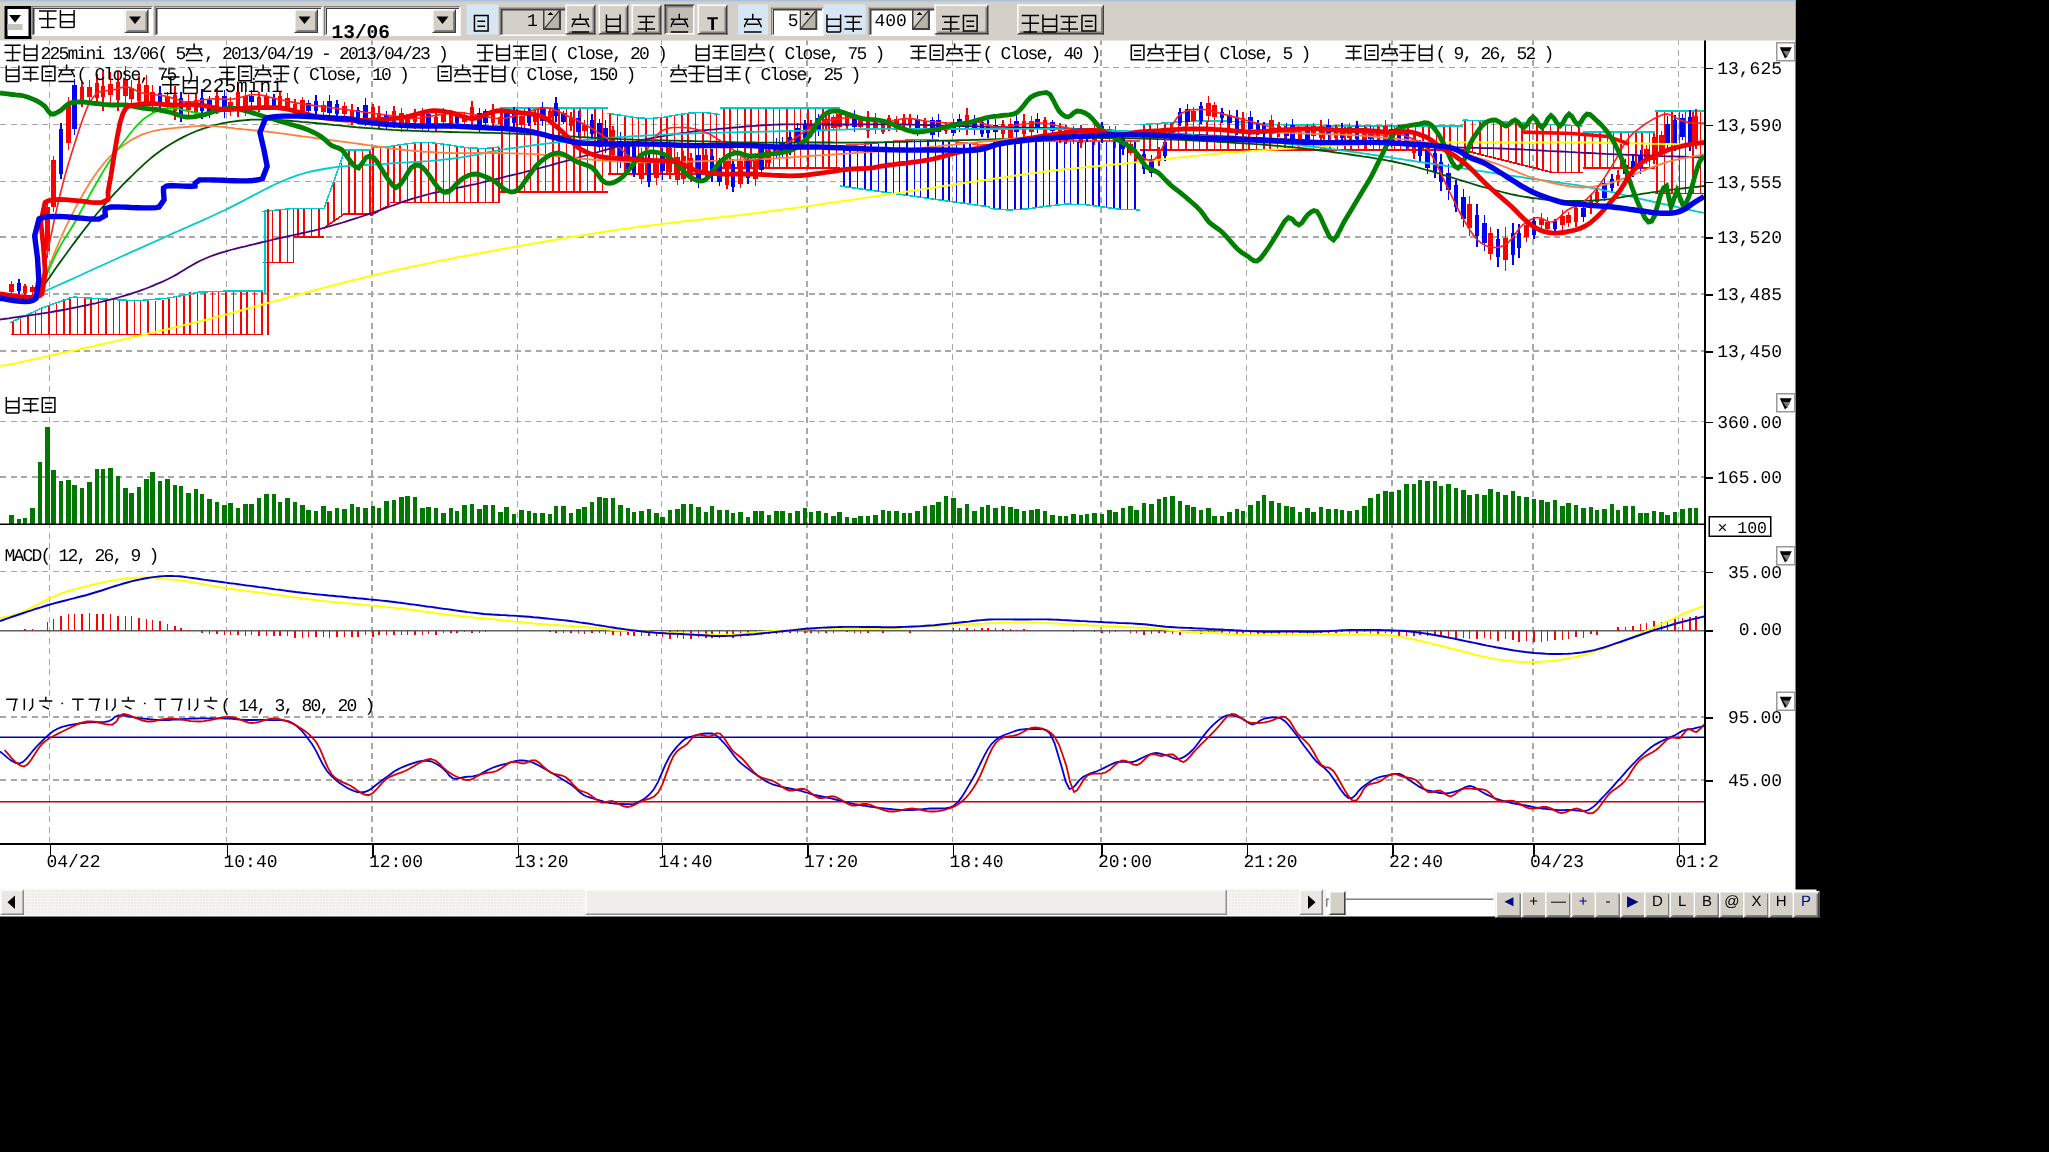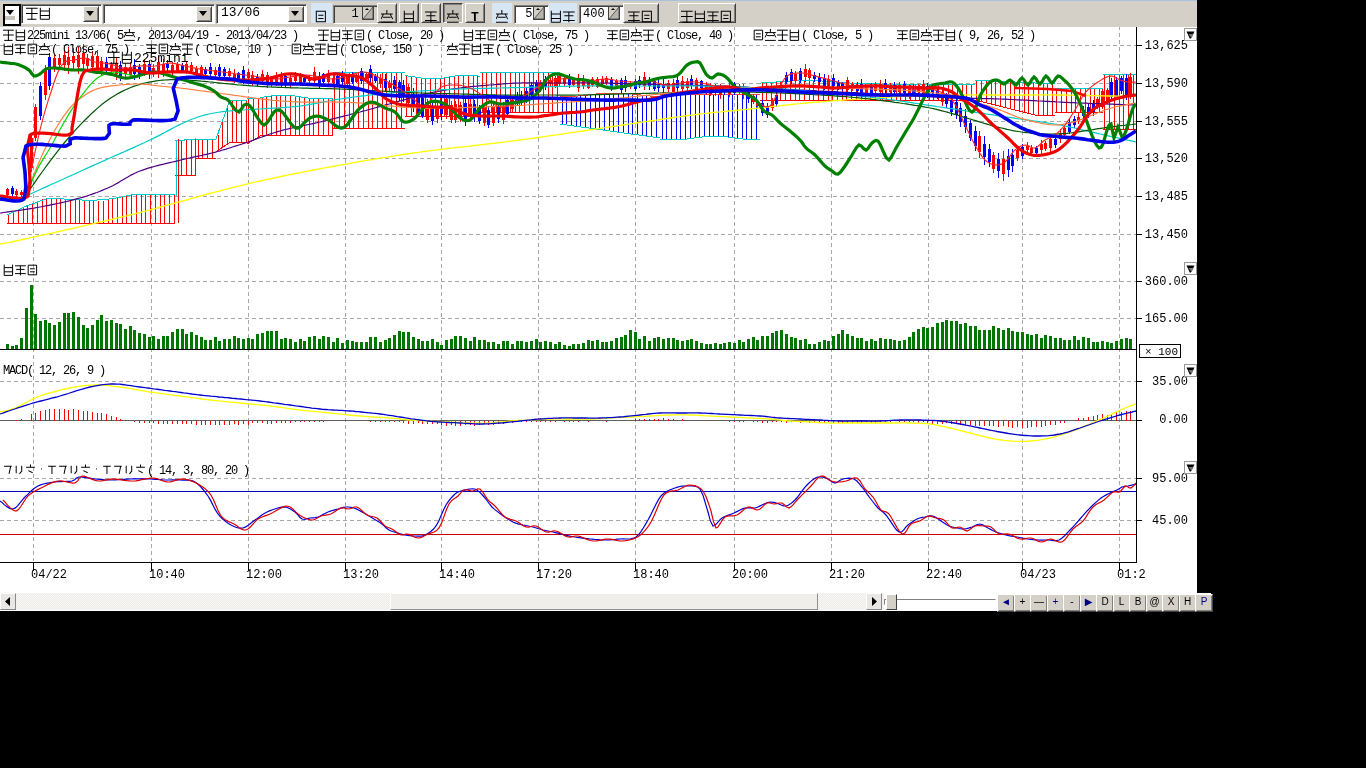--- a/index.html
+++ b/index.html
@@ -1548,21 +1548,21 @@
         </g>
         <g transform="translate(13,0) scale(1.300)">
           <path d="M1,0.5 v9 M8,0.5 v9 M1,3 h7 M1,6.5 h7 M1,9.5 h7" stroke="#000" stroke-width="0.77" fill="none"></path>
         </g>
       </svg><span style="font-family:Liberation Mono,monospace;font-size:13px;">225mini</span></div>
     <div style="position:absolute;left:196px;top:6px;width:14px;height:14px;background:#d4d0c8;border:1px solid;border-color:#fff #404040 #404040 #fff;box-shadow:inset 1px 1px 0 #d4d0c8, inset -1px -1px 0 #808080;"></div>
     <svg style="position:absolute;left:199px;top:10px" width="9" height="7">
       <path d="M0,1 h8 l-4,5 z" fill="#000"></path>
     </svg>
     <div style="position:absolute;left:216px;top:4px;width:89px;height:18px;background:#fff;border:1px solid;border-color:#808080 #fff #fff #808080;box-shadow:inset 1px 1px 0 #404040;"></div>
-    <div style="position:absolute;left:221px;top:4px;height:14px;line-height:14px;"><span style="font-family:Liberation Mono,monospace;font-size:13px;">13/06</span></div>
+    <div style="position:absolute;left:221px;top:14px;height:14px;line-height:14px;font-weight:bold;"><span style="font-family:Liberation Mono,monospace;font-size:13px;">13/06</span></div>
     <div style="position:absolute;left:288px;top:6px;width:14px;height:14px;background:#d4d0c8;border:1px solid;border-color:#fff #404040 #404040 #fff;box-shadow:inset 1px 1px 0 #d4d0c8, inset -1px -1px 0 #808080;"></div>
     <svg style="position:absolute;left:291px;top:10px" width="9" height="7">
       <path d="M0,1 h8 l-4,5 z" fill="#000"></path>
     </svg>
     <div style="position:absolute;left:311px;top:3px;width:21px;height:20px;background:#d6e6f5;text-align:center;padding-top:4px;box-sizing:border-box;"><svg width="13" height="13" style="vertical-align:middle">
         <g transform="translate(0,0) scale(1.300)">
           <path d="M1,1 h7 v8 h-7 z M2.5,4 h4 M2.5,6.5 h4" stroke="#000" stroke-width="0.77" fill="none"></path>
         </g>
       </svg></div>
     <div style="position:absolute;left:333px;top:5px;width:43px;height:17px;background:#d4d0c8;border:1px solid;border-color:#808080 #fff #fff #808080;box-shadow:inset 1px 1px 0 #404040;"></div>

